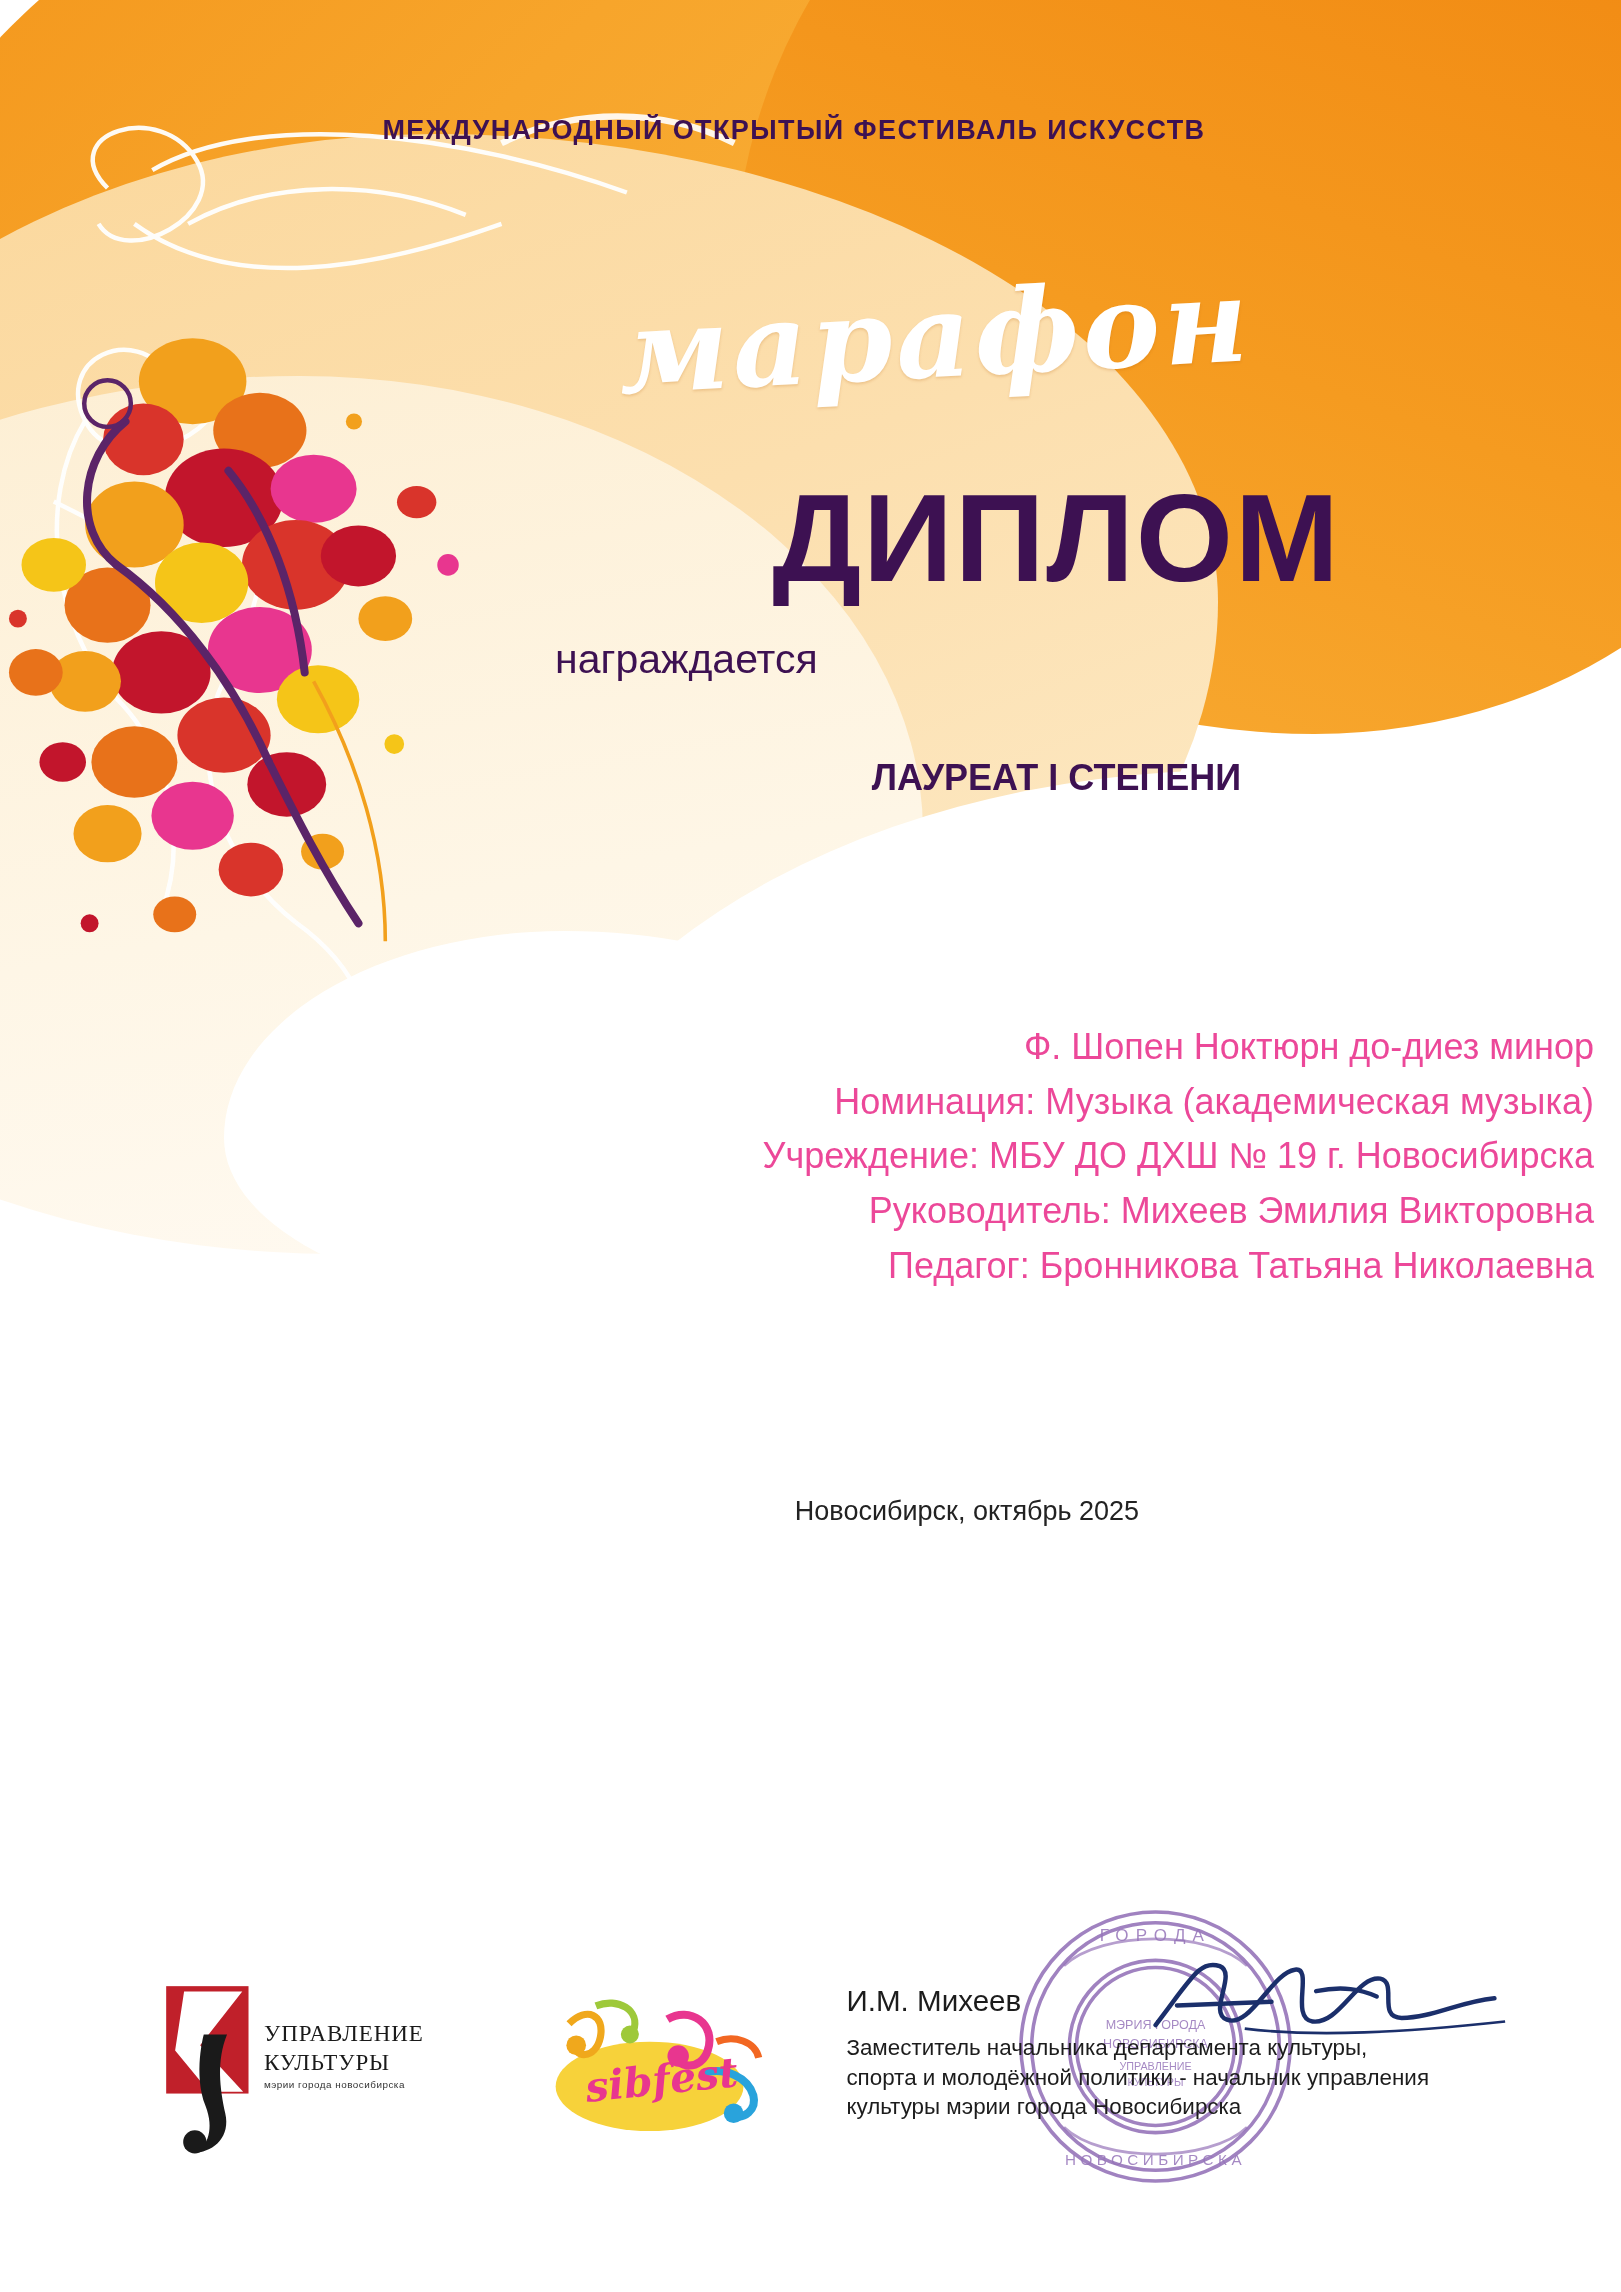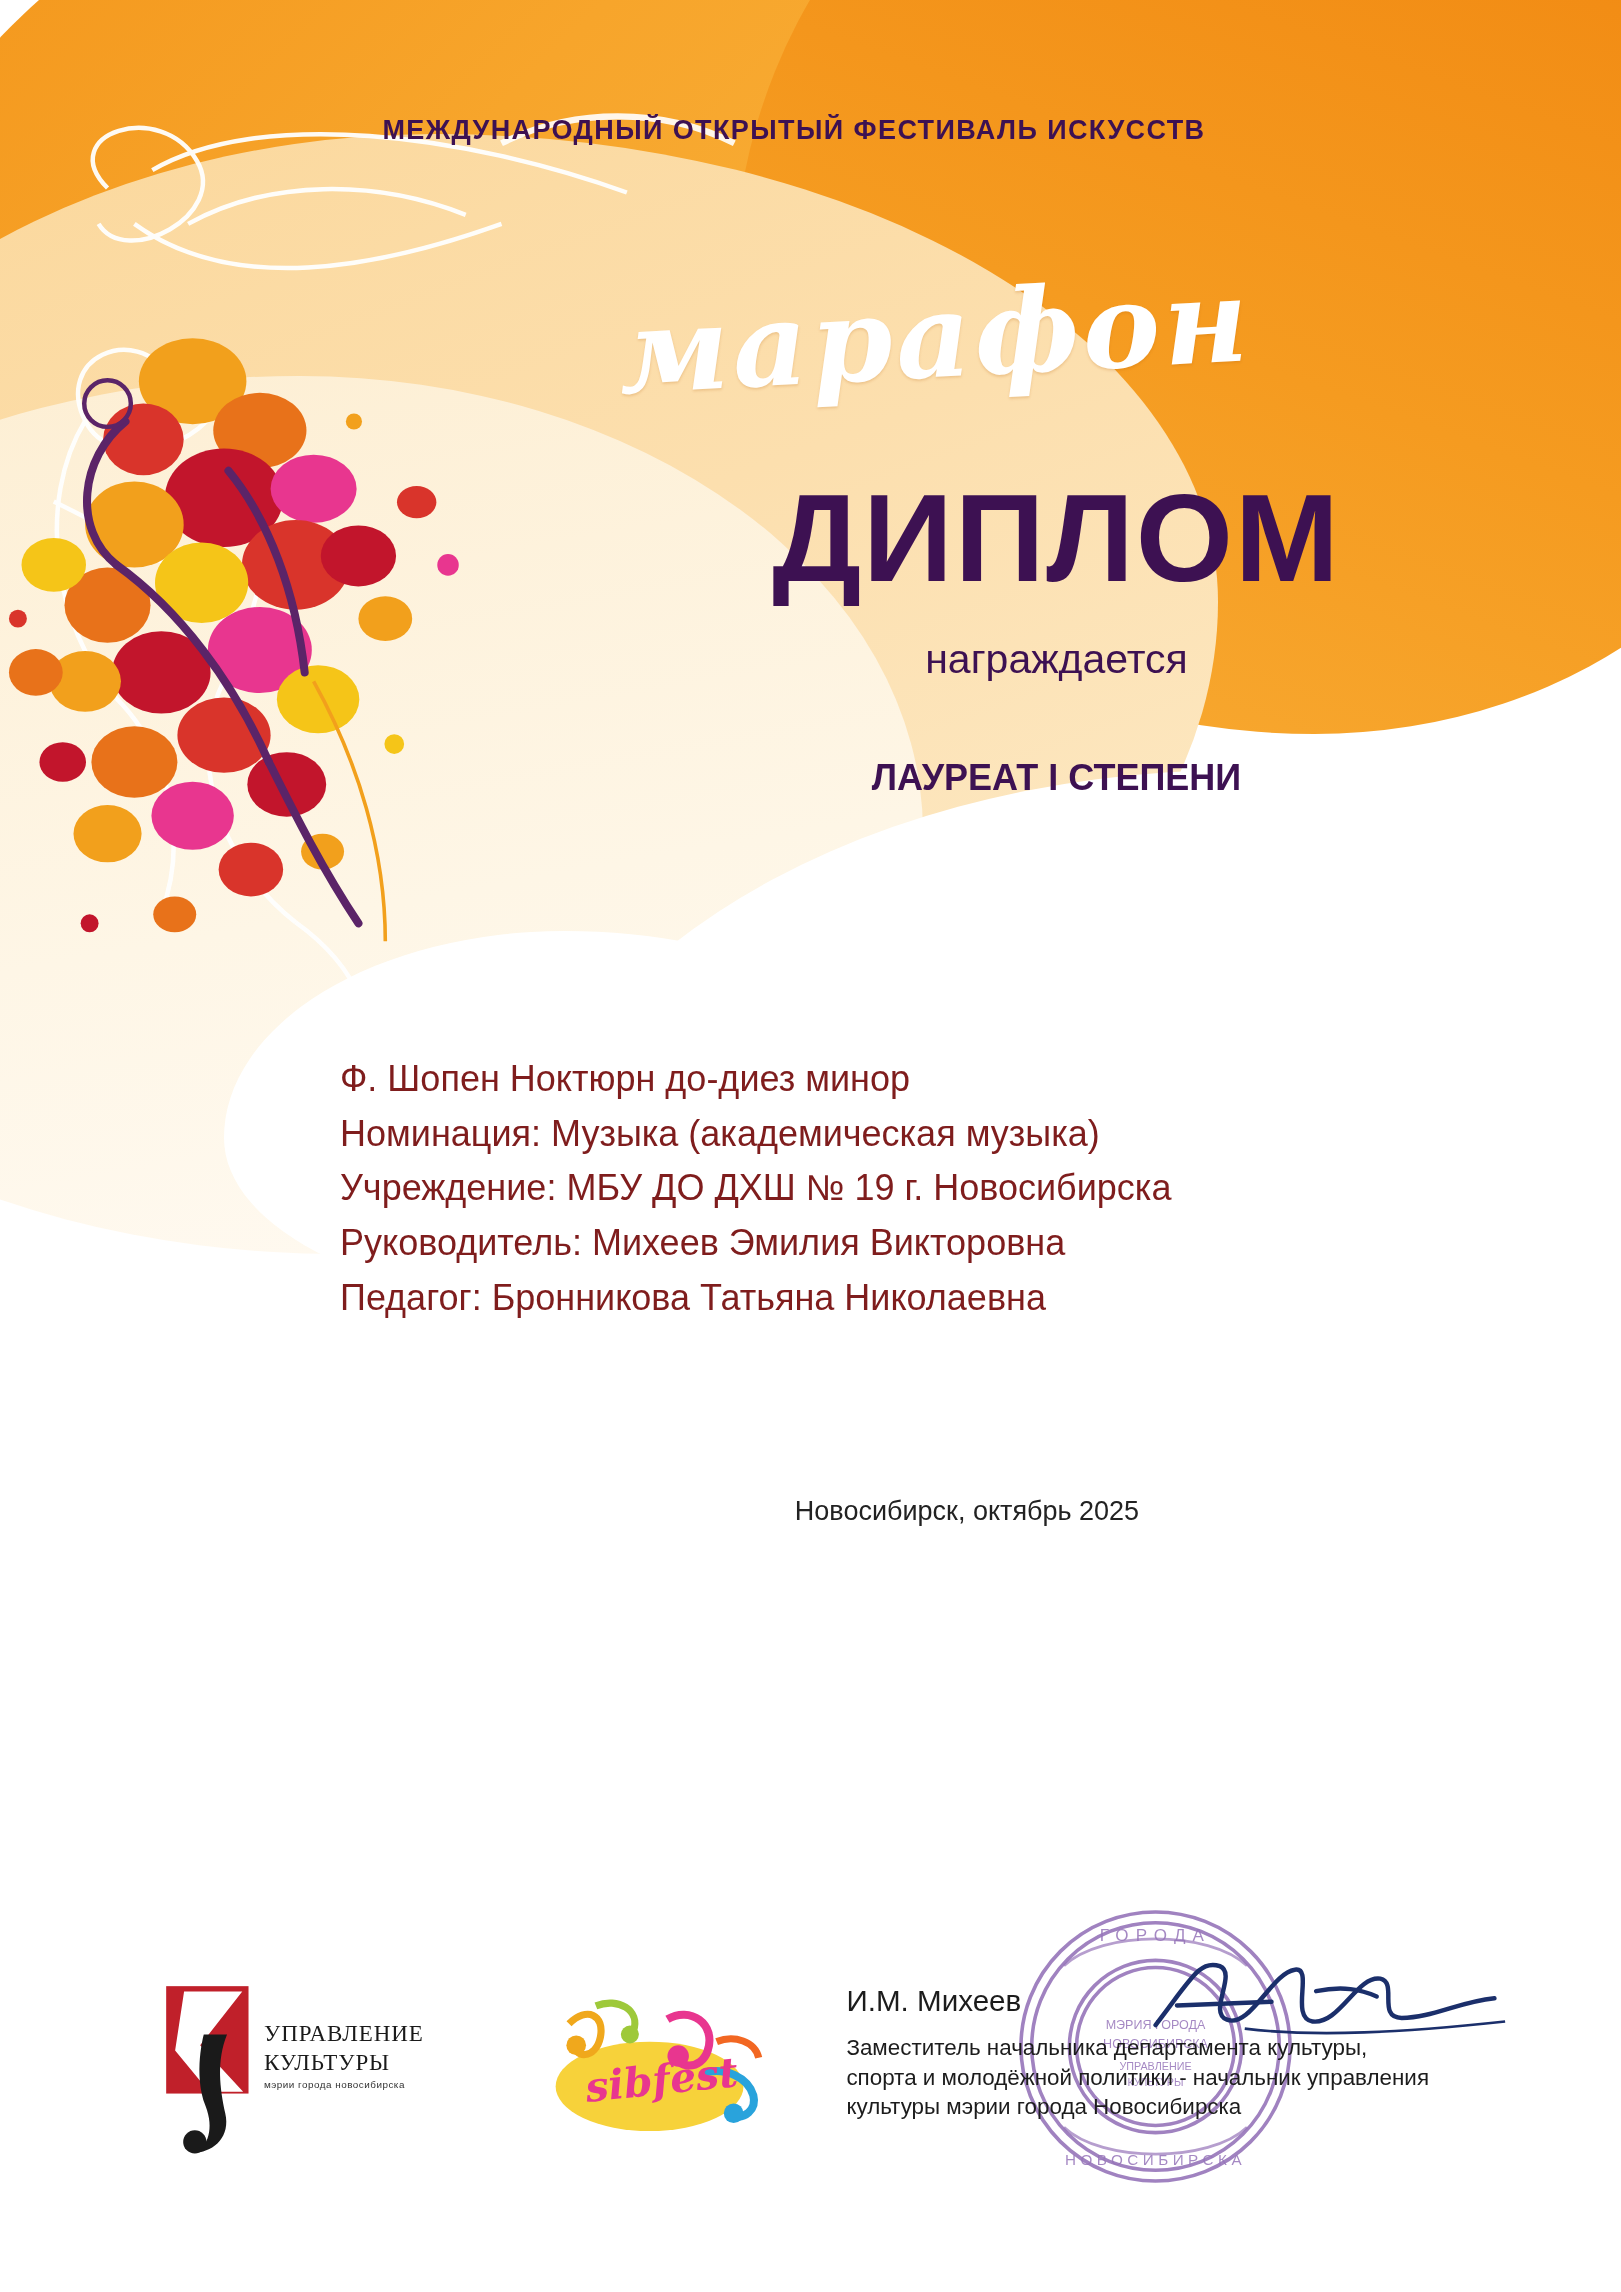--- a/index.html
+++ b/index.html
@@ -148,21 +148,20 @@
     font-size: 125px;
     font-weight: bold;
     color: #3d1152;
     letter-spacing: 1.8px;
   }
   .awarded-word {
     position: absolute;
     top: 636px;
     left: 555px;
     width: 1003px;
-    text-align: center;
     font-size: 41px;
     color: #3d1152;
   }
   .laureate {
     position: absolute;
     top: 757px;
     left: 555px;
     width: 1003px;
     text-align: center;
     font-size: 36px;
@@ -174,25 +173,25 @@
     top: 958px;
     left: 555px;
     width: 1003px;
     text-align: center;
     font-size: 56px;
     font-weight: bold;
     color: #111111;
   }
   .details {
     position: absolute;
-    top: 1052px;
+    top: 1020px;
     left: 340px;
     width: 1254px;
-    text-align: left;
-    color: #7f1d1d;
+    text-align: right;
+    color: #ec4899;
   }
   .details .line {
     font-size: 36px;
     line-height: 1.52;
     white-space: nowrap;
   }
   .place-date {
     position: absolute;
     top: 1496px;
     left: 340px;

